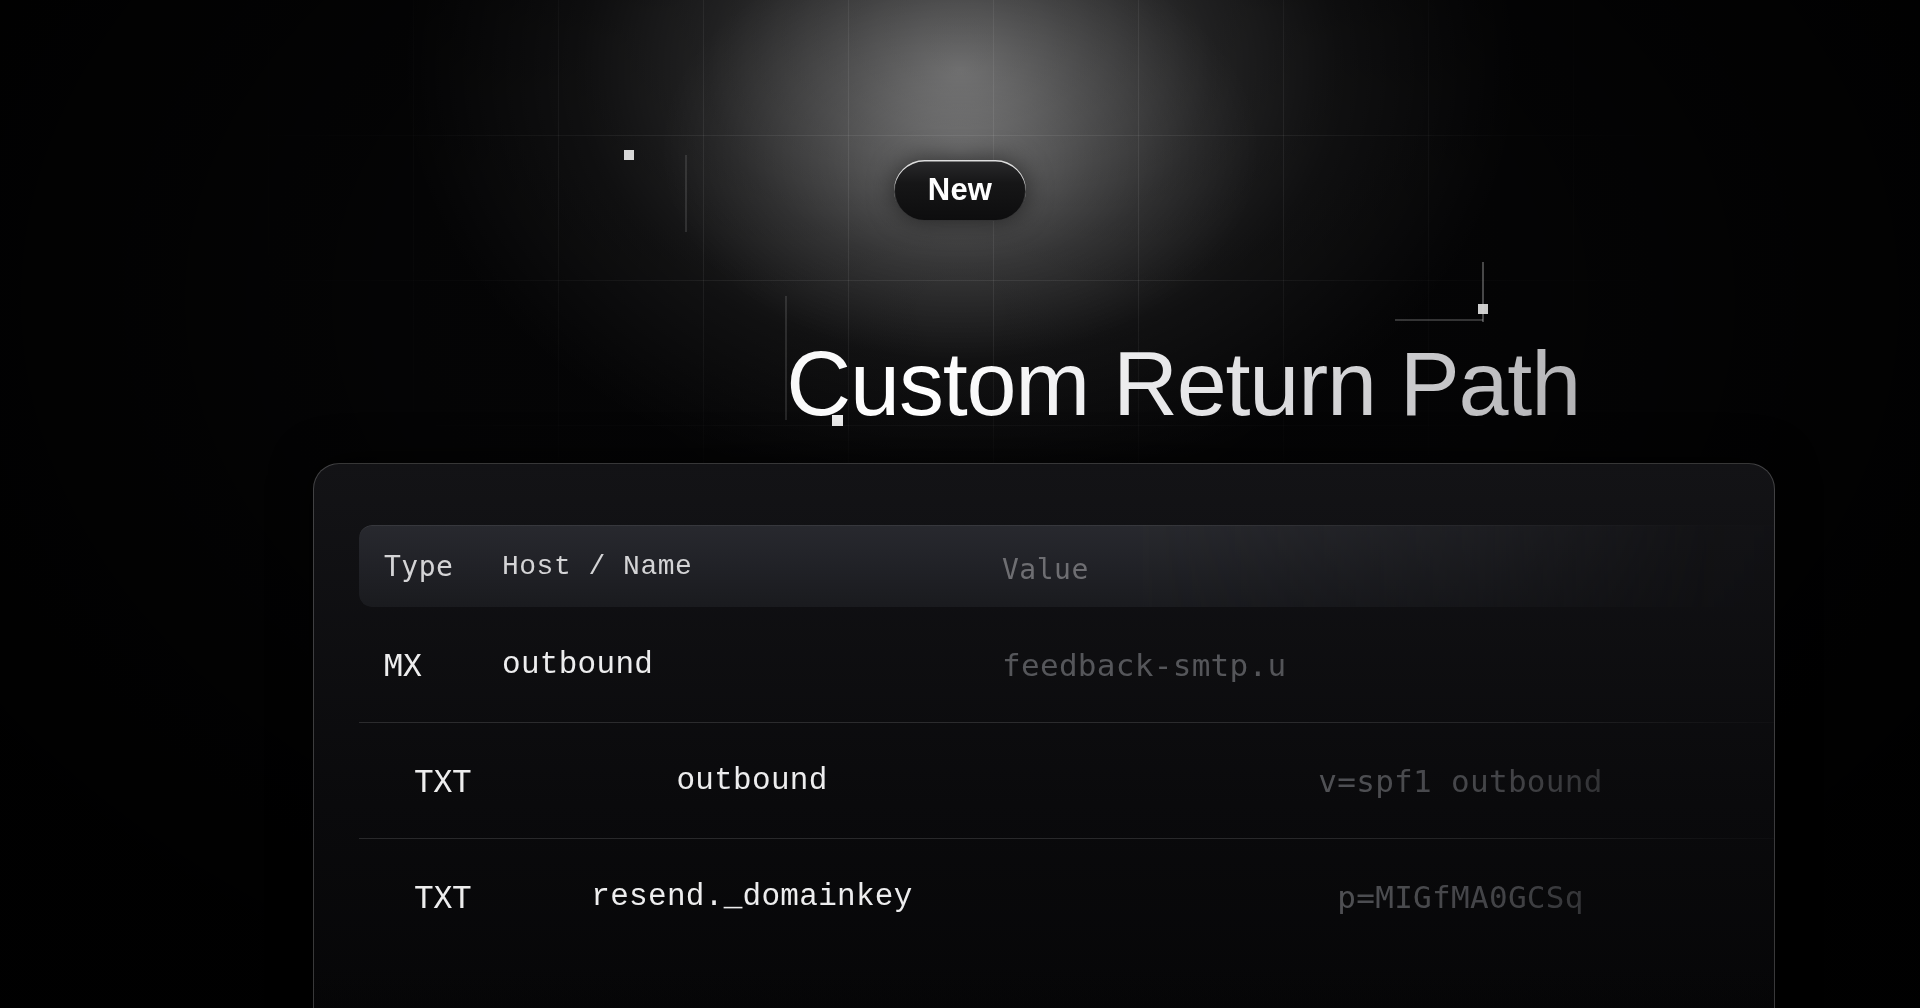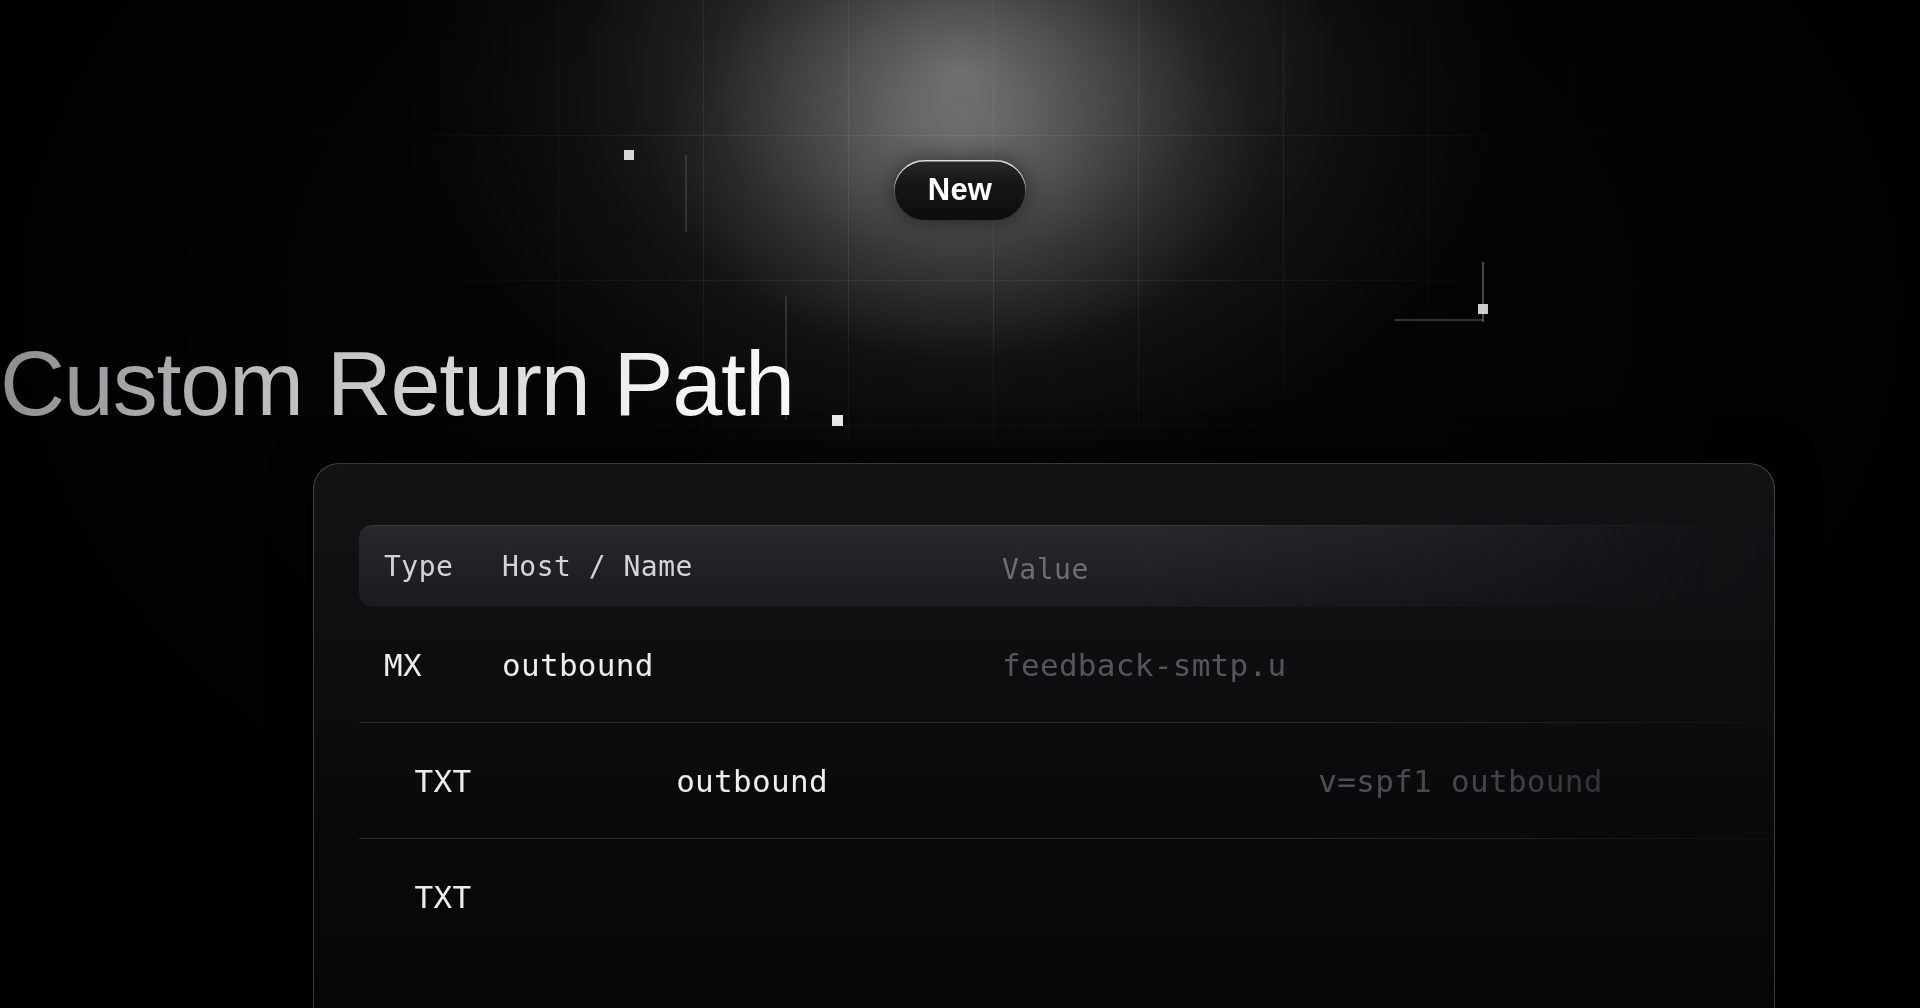--- a/index.html
+++ b/index.html
@@ -113,21 +113,21 @@
       inset 0 0 0 1px rgba(255,255,255,0.16),
       0 0 26px rgba(0,0,0,0.55);
   }
 
   
   .title {
     position: absolute;
     left: 0;
     top: 276px;
     width: 1580px;
-    text-align: left;
+    text-align: right;
     font-size: 90px;
     font-weight: normal;
     letter-spacing: -1.2px;
     line-height: 1.08;
     background: linear-gradient(100deg,
         #8d8d8f 0%, #b9b9bb 16%, #f2f2f3 42%, #ffffff 58%, #e2e2e4 78%, #b2b2b5 100%);
     -webkit-background-clip: text;
     background-clip: text;
     color: transparent;
     -webkit-text-fill-color: transparent;
@@ -196,21 +196,21 @@
   .row.head { height: 82px; }
   .row.body { height: 115px; }
 
   .row.body + .row.body,
   .row.body:first-of-type {
     border-top: 1px solid rgba(255,255,255,0.13);
     text-align: center;
   }
 
   .cell-type  { width: 143px; padding-left: 25px; box-sizing: border-box; }
-  .cell-host  { width: 500px; }
+  .cell-host  { width: 500px; font-family: Liberation Mono, monospace; }
   .cell-value { flex: 1; white-space: nowrap; }
 
   .row.head .cell { font-size: 28px; color: #d4d4d6; letter-spacing: 0.5px; }
   .row.head .cell-value { color: #6e6e72; margin-top: 7px; }
 
   .row.body .cell { font-size: 31px; color: #ededee; letter-spacing: 0.3px; }
   .row.body .cell-value { color: #55565a; }
 
   .fade-bottom {
     position: absolute;
@@ -303,20 +303,22 @@
         </div>
 
         <div class="row body">
           <div class="cell cell-type">TXT</div>
           <div class="cell cell-host">outbound</div>
           <div class="cell cell-value">v=spf1 outbound</div>
         </div>
 
         <div class="row body">
           <div class="cell cell-type">TXT</div>
+          <div class="cell cell-host">resend._domainkey</div>
+          <div class="cell cell-value">p=MIGfMA0GCSq</div>
         </div>
 
       </div>
     </div>
 
     <div class="fade-bottom"></div>
   </div>
 
 </div>
 

